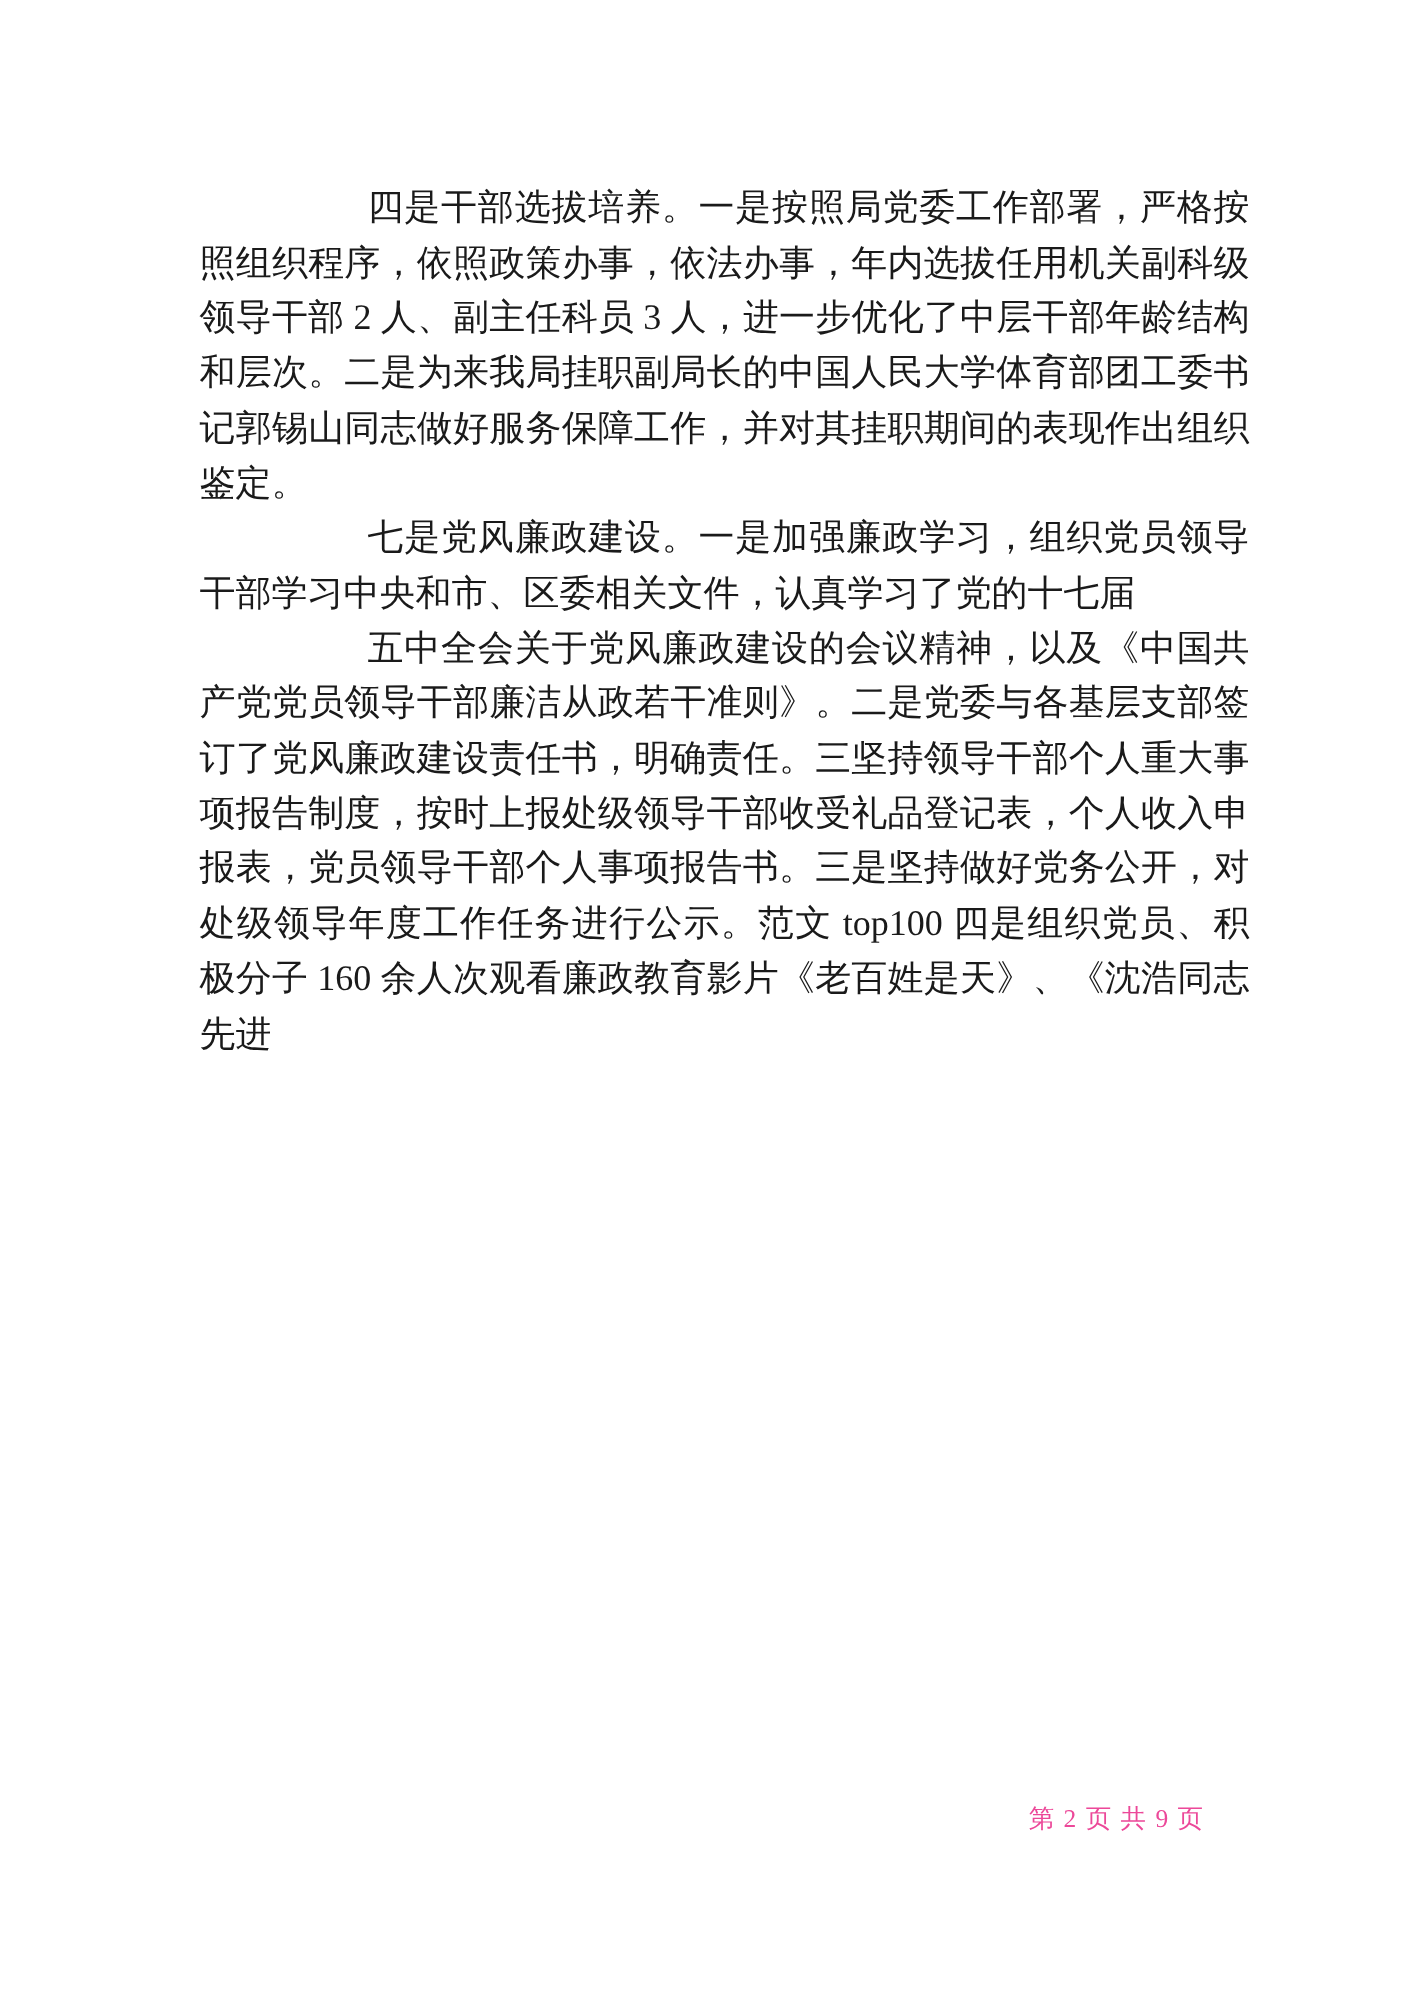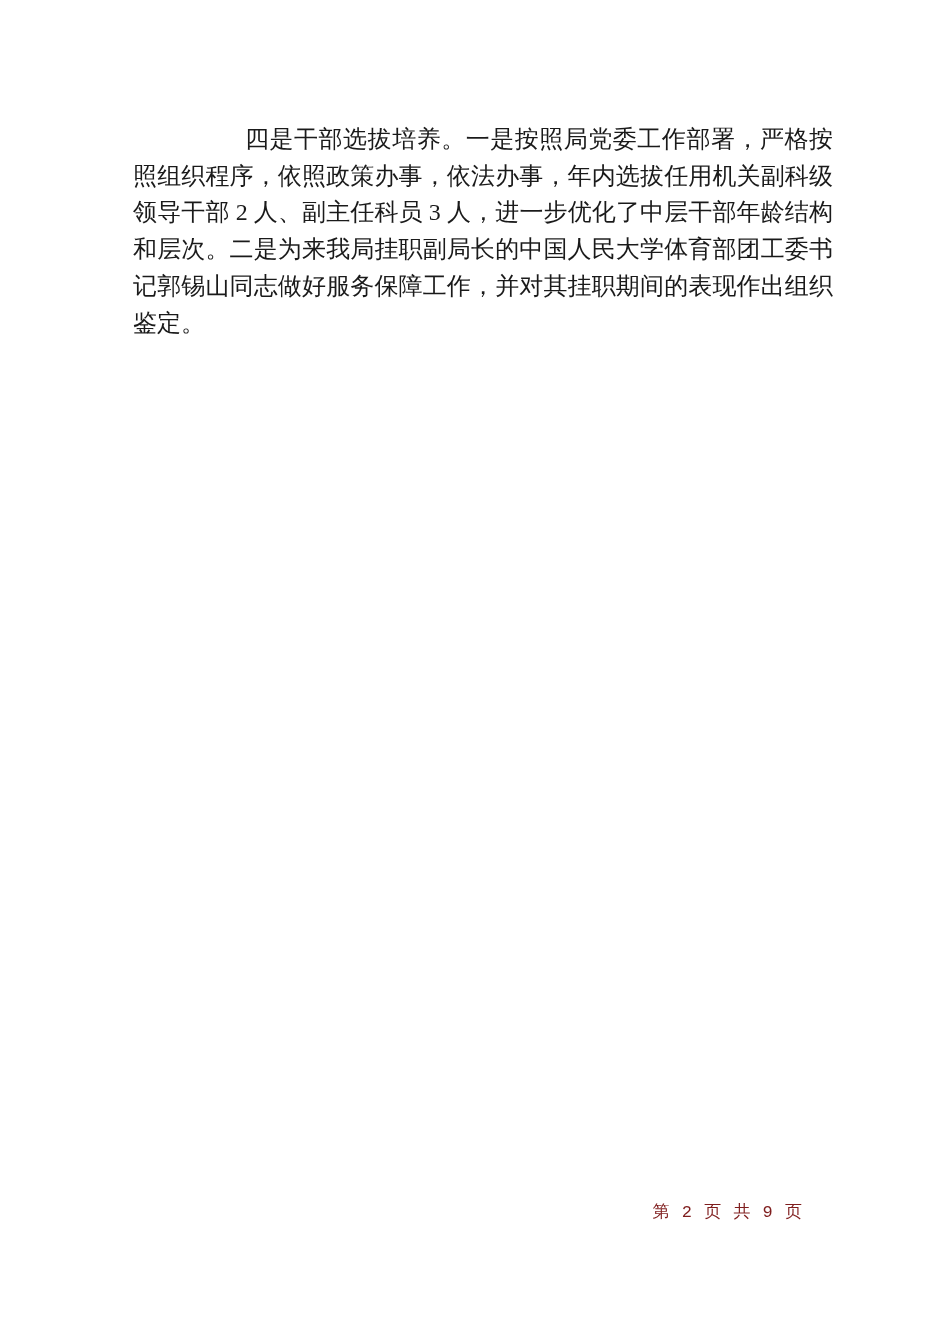--- a/index.html
+++ b/index.html
@@ -38,30 +38,31 @@
     padding: 0;
     text-indent: 112px;
     word-break: break-all;
   }
   .page-footer {
     position: absolute;
     top: 1201px;
     right: 147px;
     font-size: 17px;
     line-height: 24px;
-    color: #7f1d1d;
+    color: #ec4899;
     letter-spacing: 1px;
     white-space: nowrap;
-    font-family: Liberation Mono, monospace;
   }
 </style>
 </head>
 <body>
 
 <div class="doc-page">
 
   <div class="doc-text">
     <p>四是干部选拔培养。一是按照局党委工作部署，严格按照组织程序，依照政策办事，依法办事，年内选拔任用机关副科级领导干部 2 人、副主任科员 3 人，进一步优化了中层干部年龄结构和层次。二是为来我局挂职副局长的中国人民大学体育部团工委书记郭锡山同志做好服务保障工作，并对其挂职期间的表现作出组织鉴定。</p>
+    <p>七是党风廉政建设。一是加强廉政学习，组织党员领导干部学习中央和市、区委相关文件，认真学习了党的十七届</p>
+    <p>五中全会关于党风廉政建设的会议精神，以及《中国共产党党员领导干部廉洁从政若干准则》。二是党委与各基层支部签订了党风廉政建设责任书，明确责任。三坚持领导干部个人重大事项报告制度，按时上报处级领导干部收受礼品登记表，个人收入申报表，党员领导干部个人事项报告书。三是坚持做好党务公开，对处级领导年度工作任务进行公示。范文 top100 四是组织党员、积极分子 160 余人次观看廉政教育影片《老百姓是天》、《沈浩同志先进</p>
   </div>
 
   <div class="page-footer">第 2 页 共 9 页</div>
 
 </div>
 
 </body></html>

